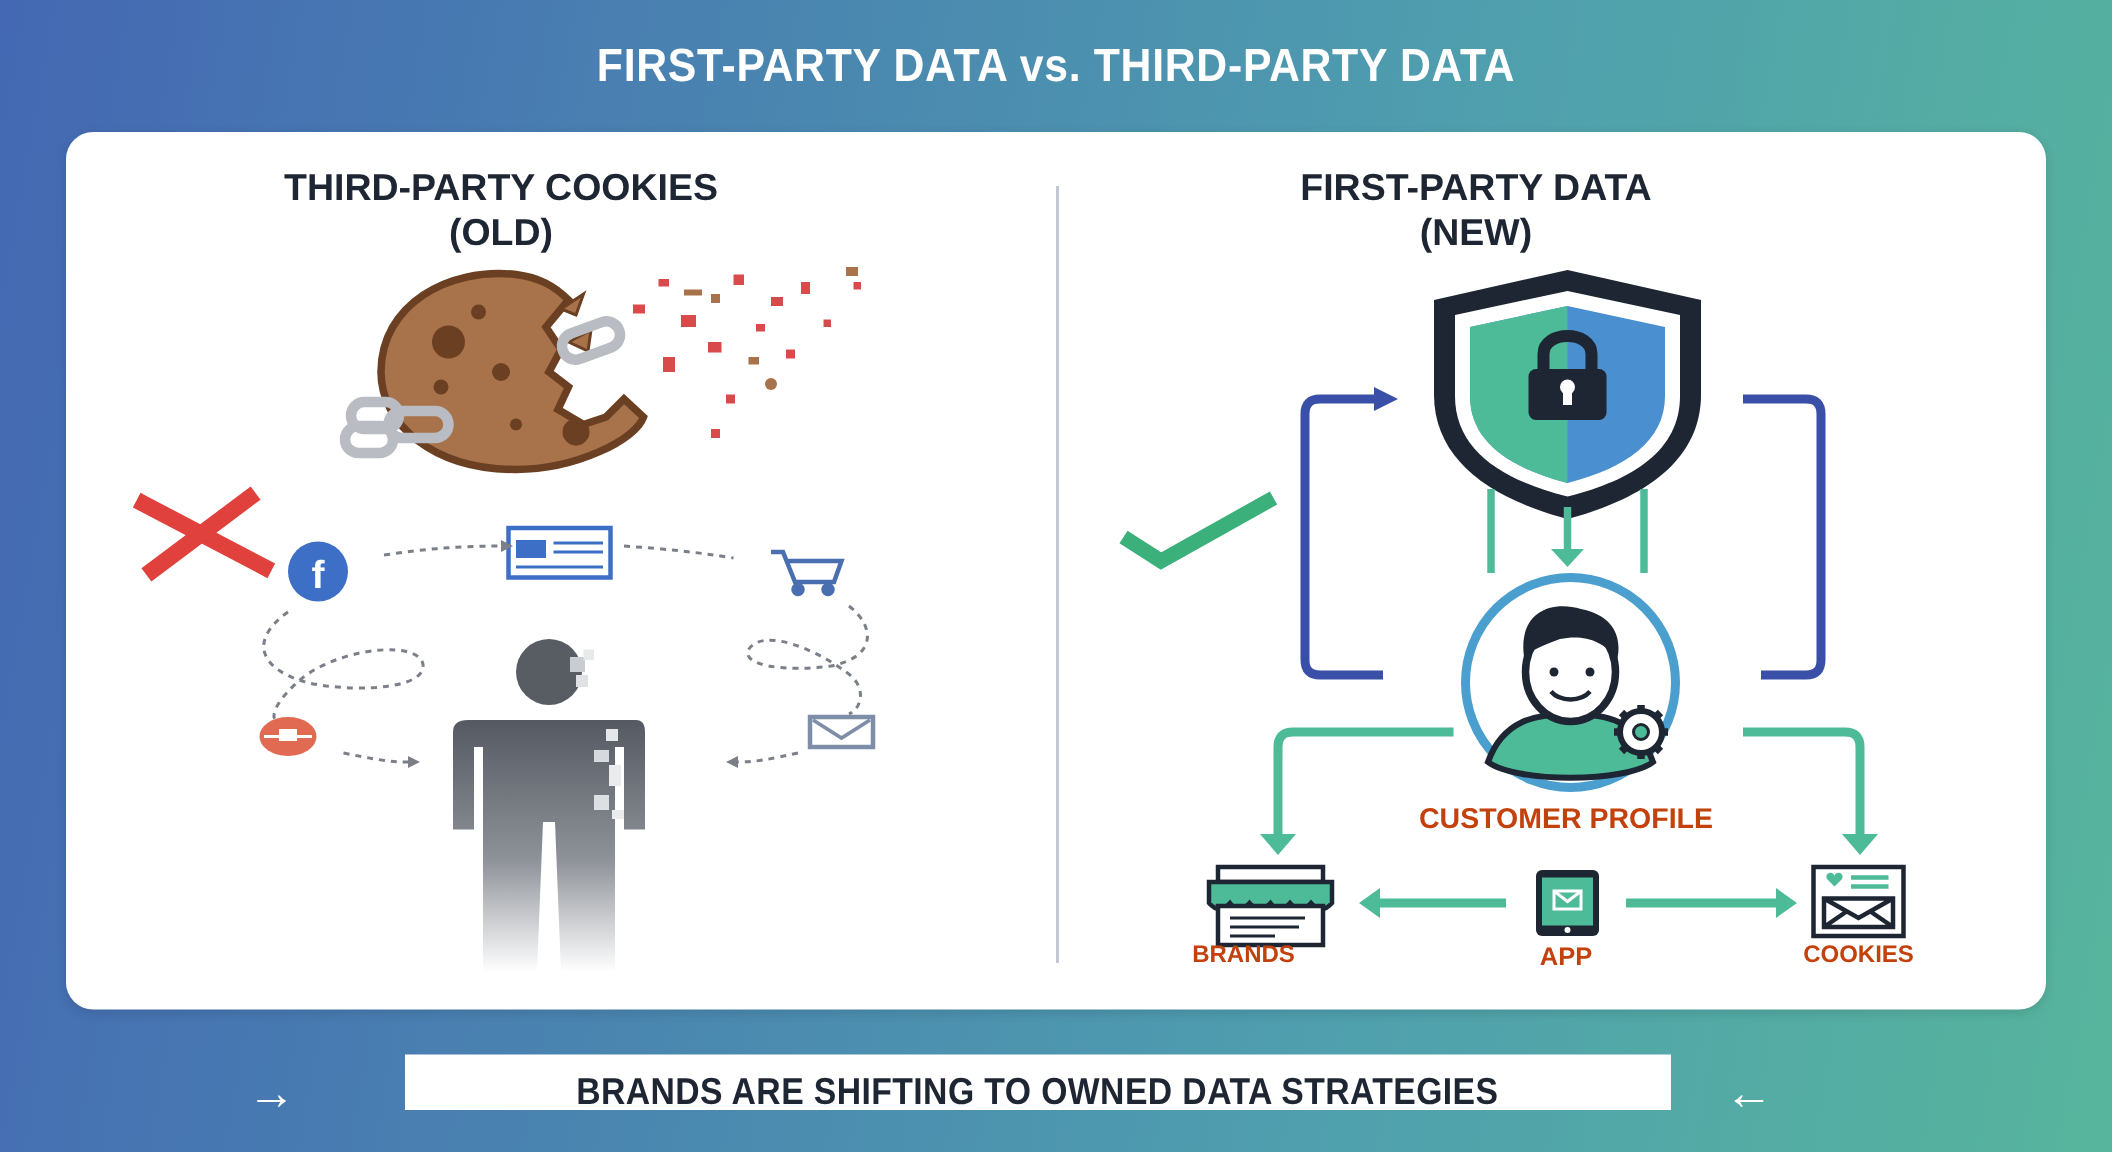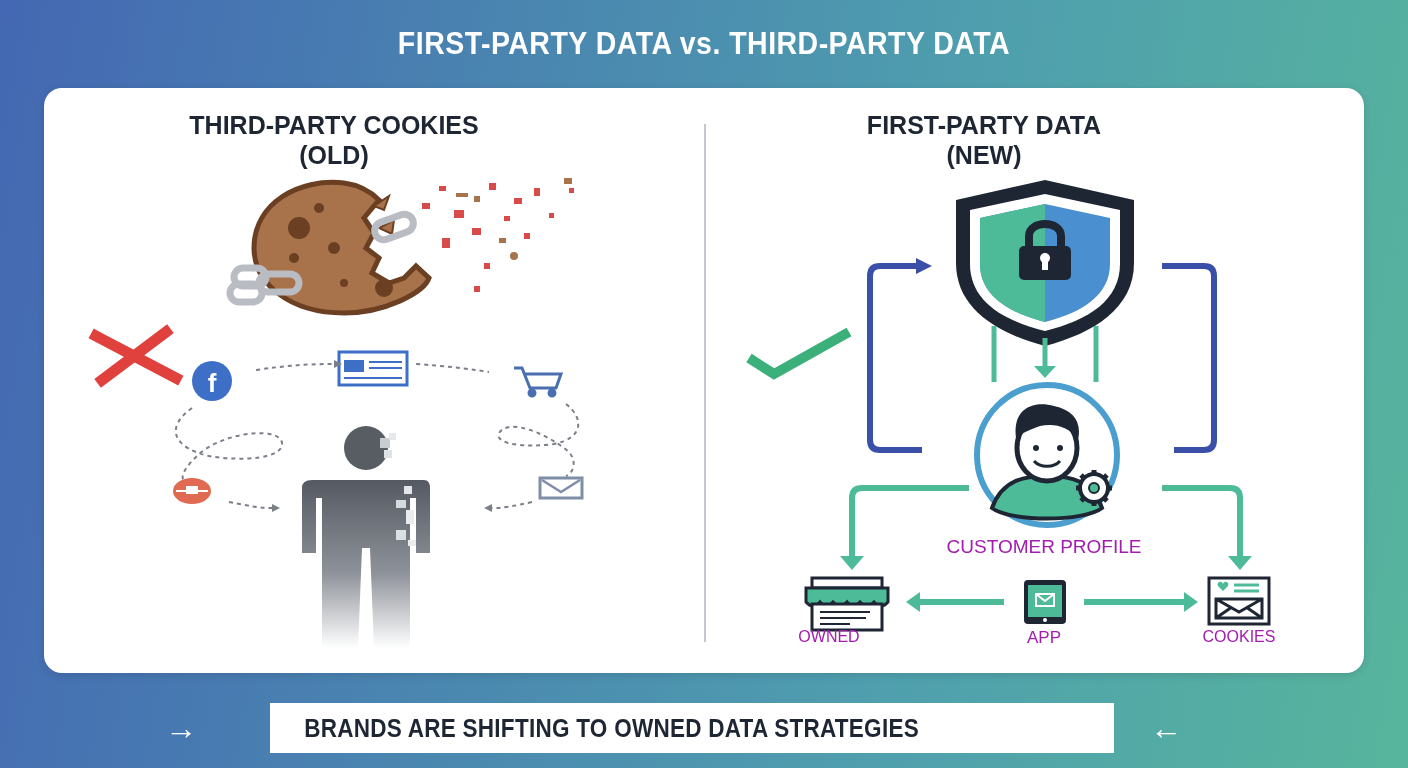--- a/index.html
+++ b/index.html
@@ -27,29 +27,29 @@
   }
   .panel-title {
     position: absolute; text-align: center; color: #1e2633;
     font-size: 25px; font-weight: bold; line-height: 30px;
   }
   .panel-title .sub { display: block; }
   .left-title { left: 120px; width: 340px; top: 22px; }
   .right-title { left: 780px; width: 320px; top: 22px; }
   svg.art { position: absolute; left: 0; top: 0; }
   .lbl {
-    position: absolute; color: #a21caf; font-weight: normal; text-align: center;
+    position: absolute; color: #c2410c; font-weight: bold; text-align: center;
   }
   .cp-label { left: 840px; width: 320px; top: 448px; font-size: 19px; }
   .brand-label { left: 740px; width: 90px; top: 540px; font-size: 16px; }
   .app-label { left: 965px; width: 70px; top: 540px; font-size: 17px; }
   .news-label { left: 1130px; width: 130px; top: 540px; font-size: 16px; }
   .banner {
-    position: absolute; left: 270px; top: 703px; width: 844px; height: 50px;
-    background: #ffffff; text-align: left; line-height: 50px;
+    position: absolute; left: 270px; top: 703px; width: 844px; height: 37px;
+    background: #ffffff; text-align: center; line-height: 50px;
     color: #1e2633; font-size: 25px; font-weight: bold; letter-spacing: 0.3px;
   }
   .banner span { display: inline-block; transform: scaleX(0.9); }
   .arrow-l, .arrow-r {
     position: absolute; top: 710px; color: #ffffff; font-size: 32px; line-height: 36px;
   }
   .arrow-l { left: 165px; }
   .arrow-r { left: 1150px; }
 </style>
 </head>
@@ -269,21 +269,21 @@
     <g>
       <rect x="1165" y="490" width="60" height="46" fill="#fff" stroke="#1e2633" stroke-width="3"></rect>
       <path d="M1174 498 C1172 494 1178 492 1179 496 C1180 492 1186 494 1184 498 L1179 503 Z" fill="#4dbb98"></path>
       <line x1="1190" y1="497" x2="1215" y2="497" stroke="#4dbb98" stroke-width="3"></line>
       <line x1="1190" y1="503" x2="1215" y2="503" stroke="#4dbb98" stroke-width="3"></line>
       <path d="M1172 511 L1218 511 L1218 530 L1172 530 Z M1172 511 L1195 524 L1218 511 M1172 530 L1188 519 M1218 530 L1202 519" fill="none" stroke="#1e2633" stroke-width="3"></path>
     </g>
   </svg>
 
   <div class="lbl cp-label">CUSTOMER PROFILE</div>
-  <div class="lbl brand-label">OWNED</div>
+  <div class="lbl brand-label">BRANDS</div>
   <div class="lbl app-label">APP</div>
   <div class="lbl news-label">COOKIES</div>
 </div>
 
 <div class="arrow-l">→</div>
 <div class="banner">
   <span>BRANDS ARE SHIFTING TO OWNED DATA STRATEGIES</span>
 </div>
 <div class="arrow-r">←</div>
 

